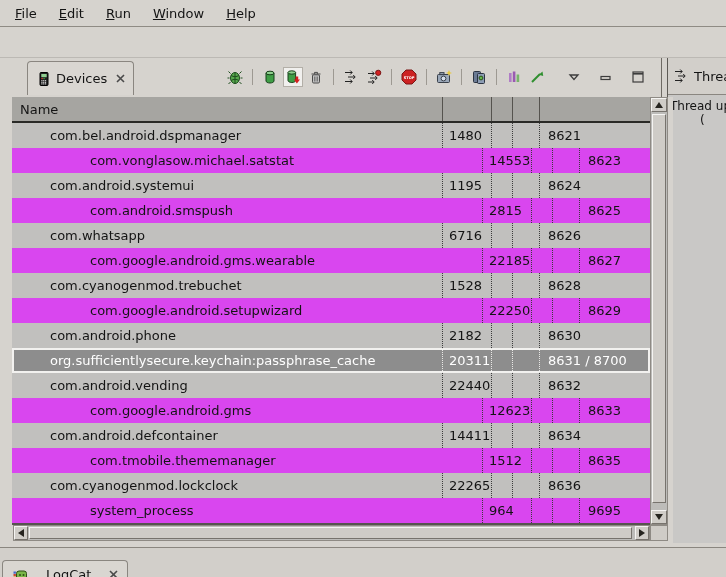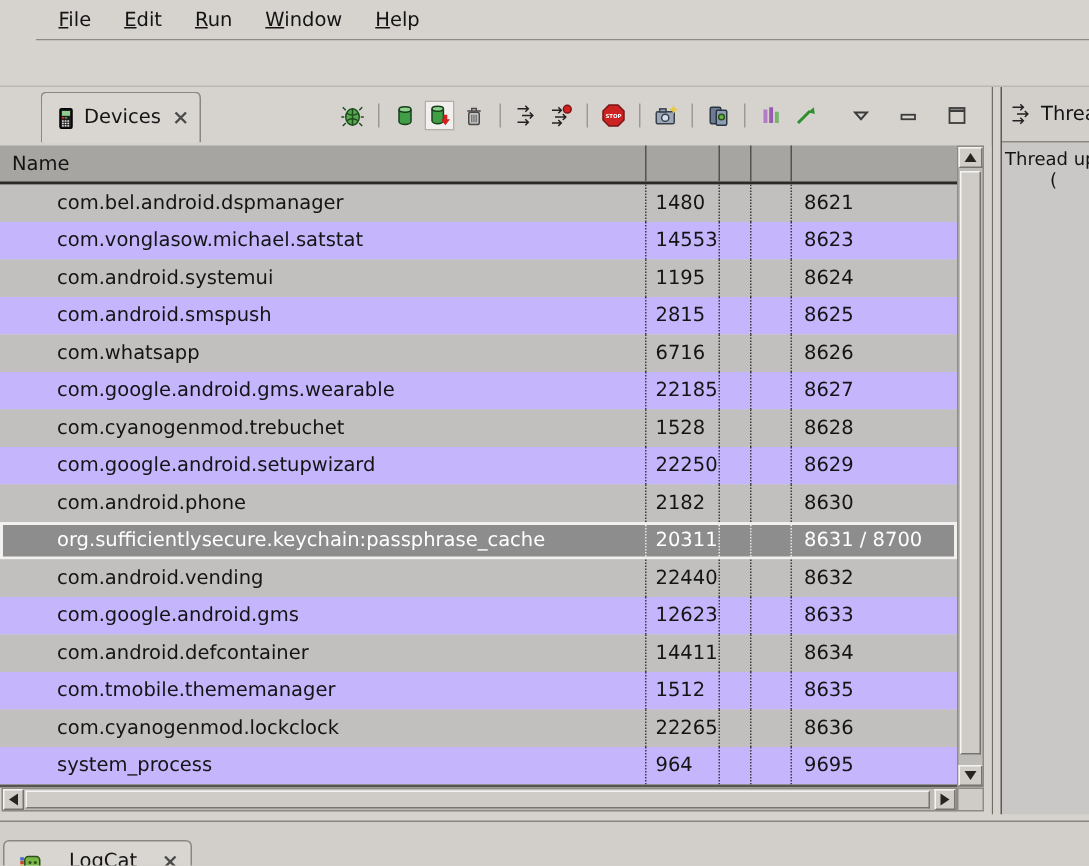--- a/index.html
+++ b/index.html
@@ -1,21 +1,21 @@
 <!DOCTYPE html>
 <html><head>
 <meta charset="utf-8">
 <style>
   * { margin:0; padding:0; box-sizing:border-box; }
   html,body { width:726px; height:577px; overflow:hidden; }
   body { font-family:"DejaVu Sans", sans-serif; color:#141414; background:#d6d3ce; }
   .window { position:relative; width:726px; height:577px; background:#d6d3ce; }
 
   
-  .menubar { height:27px; border-bottom:1px solid #8f8b84; display:flex; align-items:center; padding-left:4px; background:#d6d3ce;margin-left:24px; }
+  .menubar { height:27px; border-bottom:1px solid #8f8b84; display:flex; align-items:center; padding-left:4px; background:#d6d3ce; }
   .mitem { font-size:13px; padding:3px 11px; cursor:default; }
   .mitem u { text-decoration:underline; }
 
   
   .toolbar-strip { height:31px; background:#d6d3ce; border-bottom:1px solid #bcb9b4; }
 
   
   .main { display:flex; height:485px; }
 
   .devices-view { position:relative; width:661px; height:485px; background:#d6d3ce; }
@@ -26,33 +26,33 @@
   .tab .close-x { margin-left:5px; display:inline-flex; }
 
   .icon-toolbar { display:flex; align-items:center; margin-left:auto; margin-right:13px; height:37px; gap:3px; }
   .tbtn { width:20px; height:20px; display:flex; align-items:center; justify-content:center; border:1px solid transparent; }
   .tbtn.pressed { background:#f1f0ee; border:1px solid #b3afa8; }
   .tsep { width:1px; height:16px; background:#9d9992; margin:0 4px; }
   .mgap { margin-left:14px; }
   .mgap2 { margin-left:9px; }
 
   
-  .table { position:absolute; top:39px; left:0; width:661px; height:446px; background:#d6d3ce; }
+  .table { position:absolute; top:39px; left:12px; width:661px; height:446px; background:#d6d3ce; }
   .header { display:flex; width:638px; height:26px; background:#a6a5a1; border-bottom:2px solid #2a2a27; font-size:13px; }
   .hc { height:100%; display:flex; align-items:center; }
   .hc-name { width:430px; padding-left:8px; }
   .hc-pid  { width:49px; border-left:1px solid #55534e; }
   .hc-e1   { width:21px; border-left:1px solid #55534e; }
   .hc-e2   { width:27px; border-left:1px solid #55534e; }
   .hc-port { flex:1; border-left:1px solid #55534e; }
 
   .rows { width:638px; height:400px; overflow:hidden; }
   .row { display:flex; height:25px; font-size:13px; }
   .row.light { background:#c1c0be; }
-  .row.dark  { background:#c4b5fd; }
+  .row.dark  { background:#d946ef;padding-left:40px; }
   .row.sel   { background:#8d8d8d; color:#fff; box-shadow:inset 0 0 0 2px #f2f1ef; }
   .c { height:100%; display:flex; align-items:center; overflow:hidden; white-space:nowrap; }
   .c-name { width:430px; padding-left:38px; }
   .c-pid  { width:49px; padding-left:6px; border-left:1px dotted #3c3c3c; }
   .c-e1   { width:21px; border-left:1px dotted #3c3c3c; }
   .c-e2   { width:27px; border-left:1px dotted #3c3c3c; }
   .c-port { flex:1; padding-left:8px; border-left:1px dotted #3c3c3c; }
   .row.sel .c { border-left-color:#e9e8e6; }
 
   .hline { position:absolute; top:426px; left:0; width:638px; height:2px; background:#56544f; }

